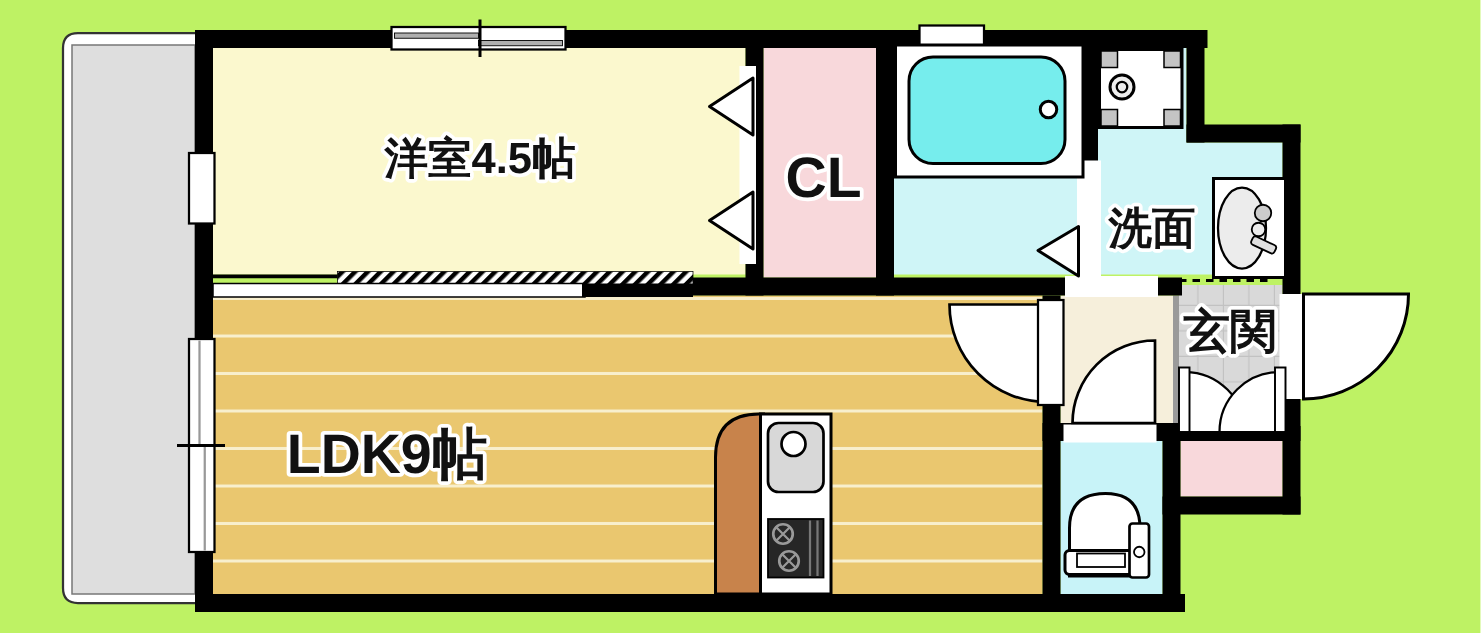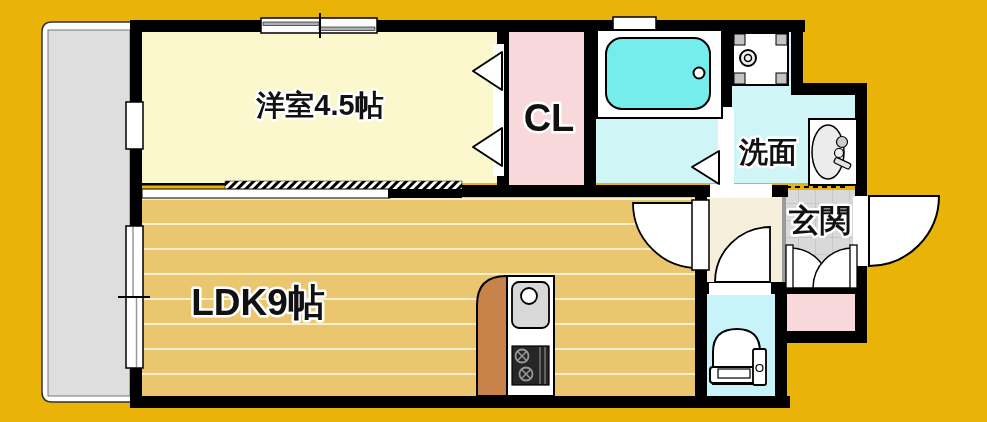--- a/index.html
+++ b/index.html
@@ -1,16 +1,16 @@
 <!DOCTYPE html>
 <html><head>
 <meta charset="utf-8">
 <style>
   html,body{margin:0;padding:0;background:#fff;}
-  .stage{position:relative;width:987px;height:422px;background:#eab308;overflow:hidden;}
+  .stage{position:relative;width:987px;height:422px;background:#bef264;overflow:hidden;}
   svg{display:block;}
   .label{
     font-family:"Liberation Sans","DejaVu Sans",sans-serif;
     font-weight:bold;
     fill:#111;
     stroke:#ffffff;
     stroke-width:5px;
     paint-order:stroke;
     stroke-linejoin:round;
     text-anchor:middle;

